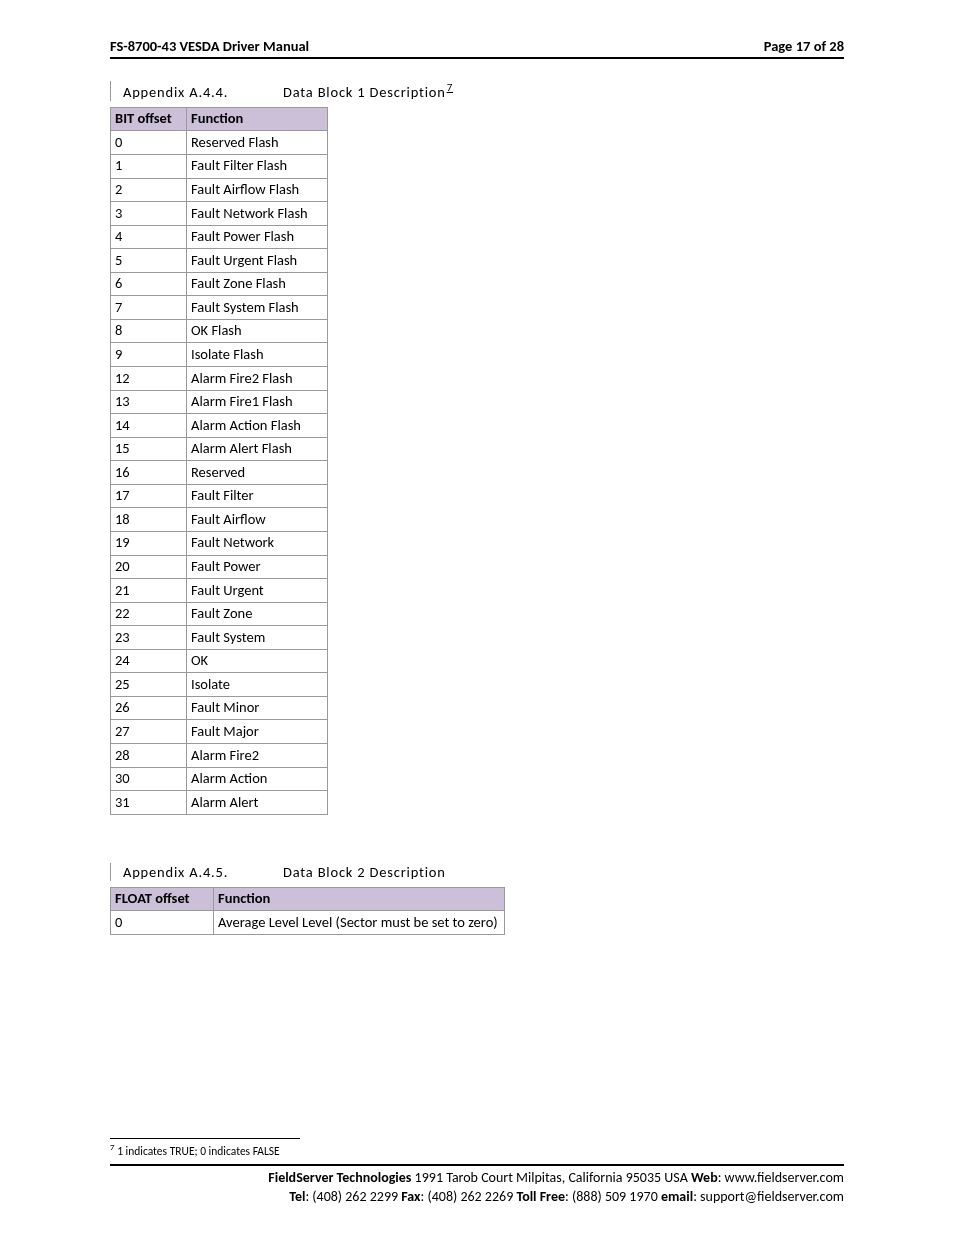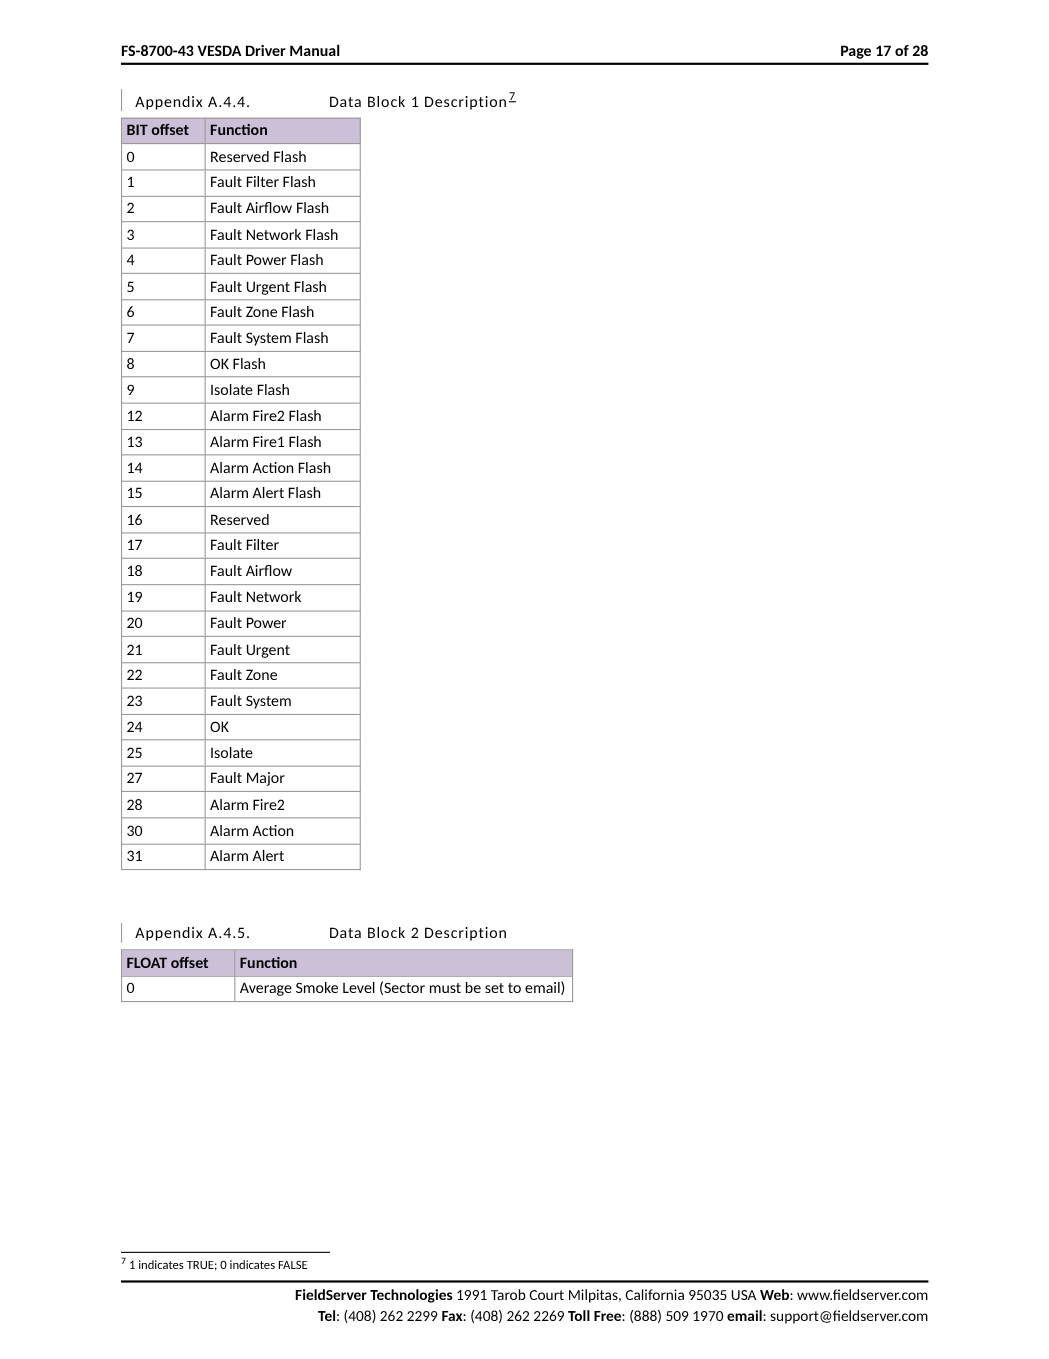--- a/index.html
+++ b/index.html
@@ -27,21 +27,20 @@
     margin-bottom: 22px;
   }
   .appendix-head {
     display: flex;
     align-items: baseline;
     letter-spacing: 0.8px;
     margin-left: 0;
     padding-left: 12px;
     border-left: 1px solid #999;
     margin-bottom: 6px;
-    gap: 16px;
   }
   .appendix-head .apx-num {
     width: 160px;
     display: inline-block;
   }
   .appendix-head sup {
     font-size: 11px;
     text-decoration: underline;
     margin-left: 1px;
   }
@@ -206,20 +205,24 @@
         </tr>
         <tr>
           <td class="t1-col1">24</td>
           <td class="t1-col2">OK</td>
         </tr>
         <tr>
           <td class="t1-col1">25</td>
           <td class="t1-col2">Isolate</td>
         </tr>
         <tr>
+          <td class="t1-col1">26</td>
+          <td class="t1-col2">Fault Minor</td>
+        </tr>
+        <tr>
           <td class="t1-col1">27</td>
           <td class="t1-col2">Fault Major</td>
         </tr>
         <tr>
           <td class="t1-col1">28</td>
           <td class="t1-col2">Alarm Fire2</td>
         </tr>
         <tr>
           <td class="t1-col1">30</td>
           <td class="t1-col2">Alarm Action</td>
@@ -241,21 +244,21 @@
   <table class="data" id="table2">
     <thead>
       <tr>
         <th class="t2-col1">FLOAT offset</th>
         <th>Function</th>
       </tr>
     </thead>
     <tbody id="t2body">
         <tr>
           <td class="t2-col1">0</td>
-          <td>Average Smoke Level (Sector must be set to email)</td>
+          <td>Average Level Level (Sector must be set to zero)</td>
         </tr>
       </tbody>
   </table>
 
   <div class="foot-area">
     <div class="foot-divider"></div>
     <div class="footnote">
       <sup>7</sup><span> 1 indicates TRUE; 0 indicates FALSE</span>
     </div>
     <div class="foot-solid">

